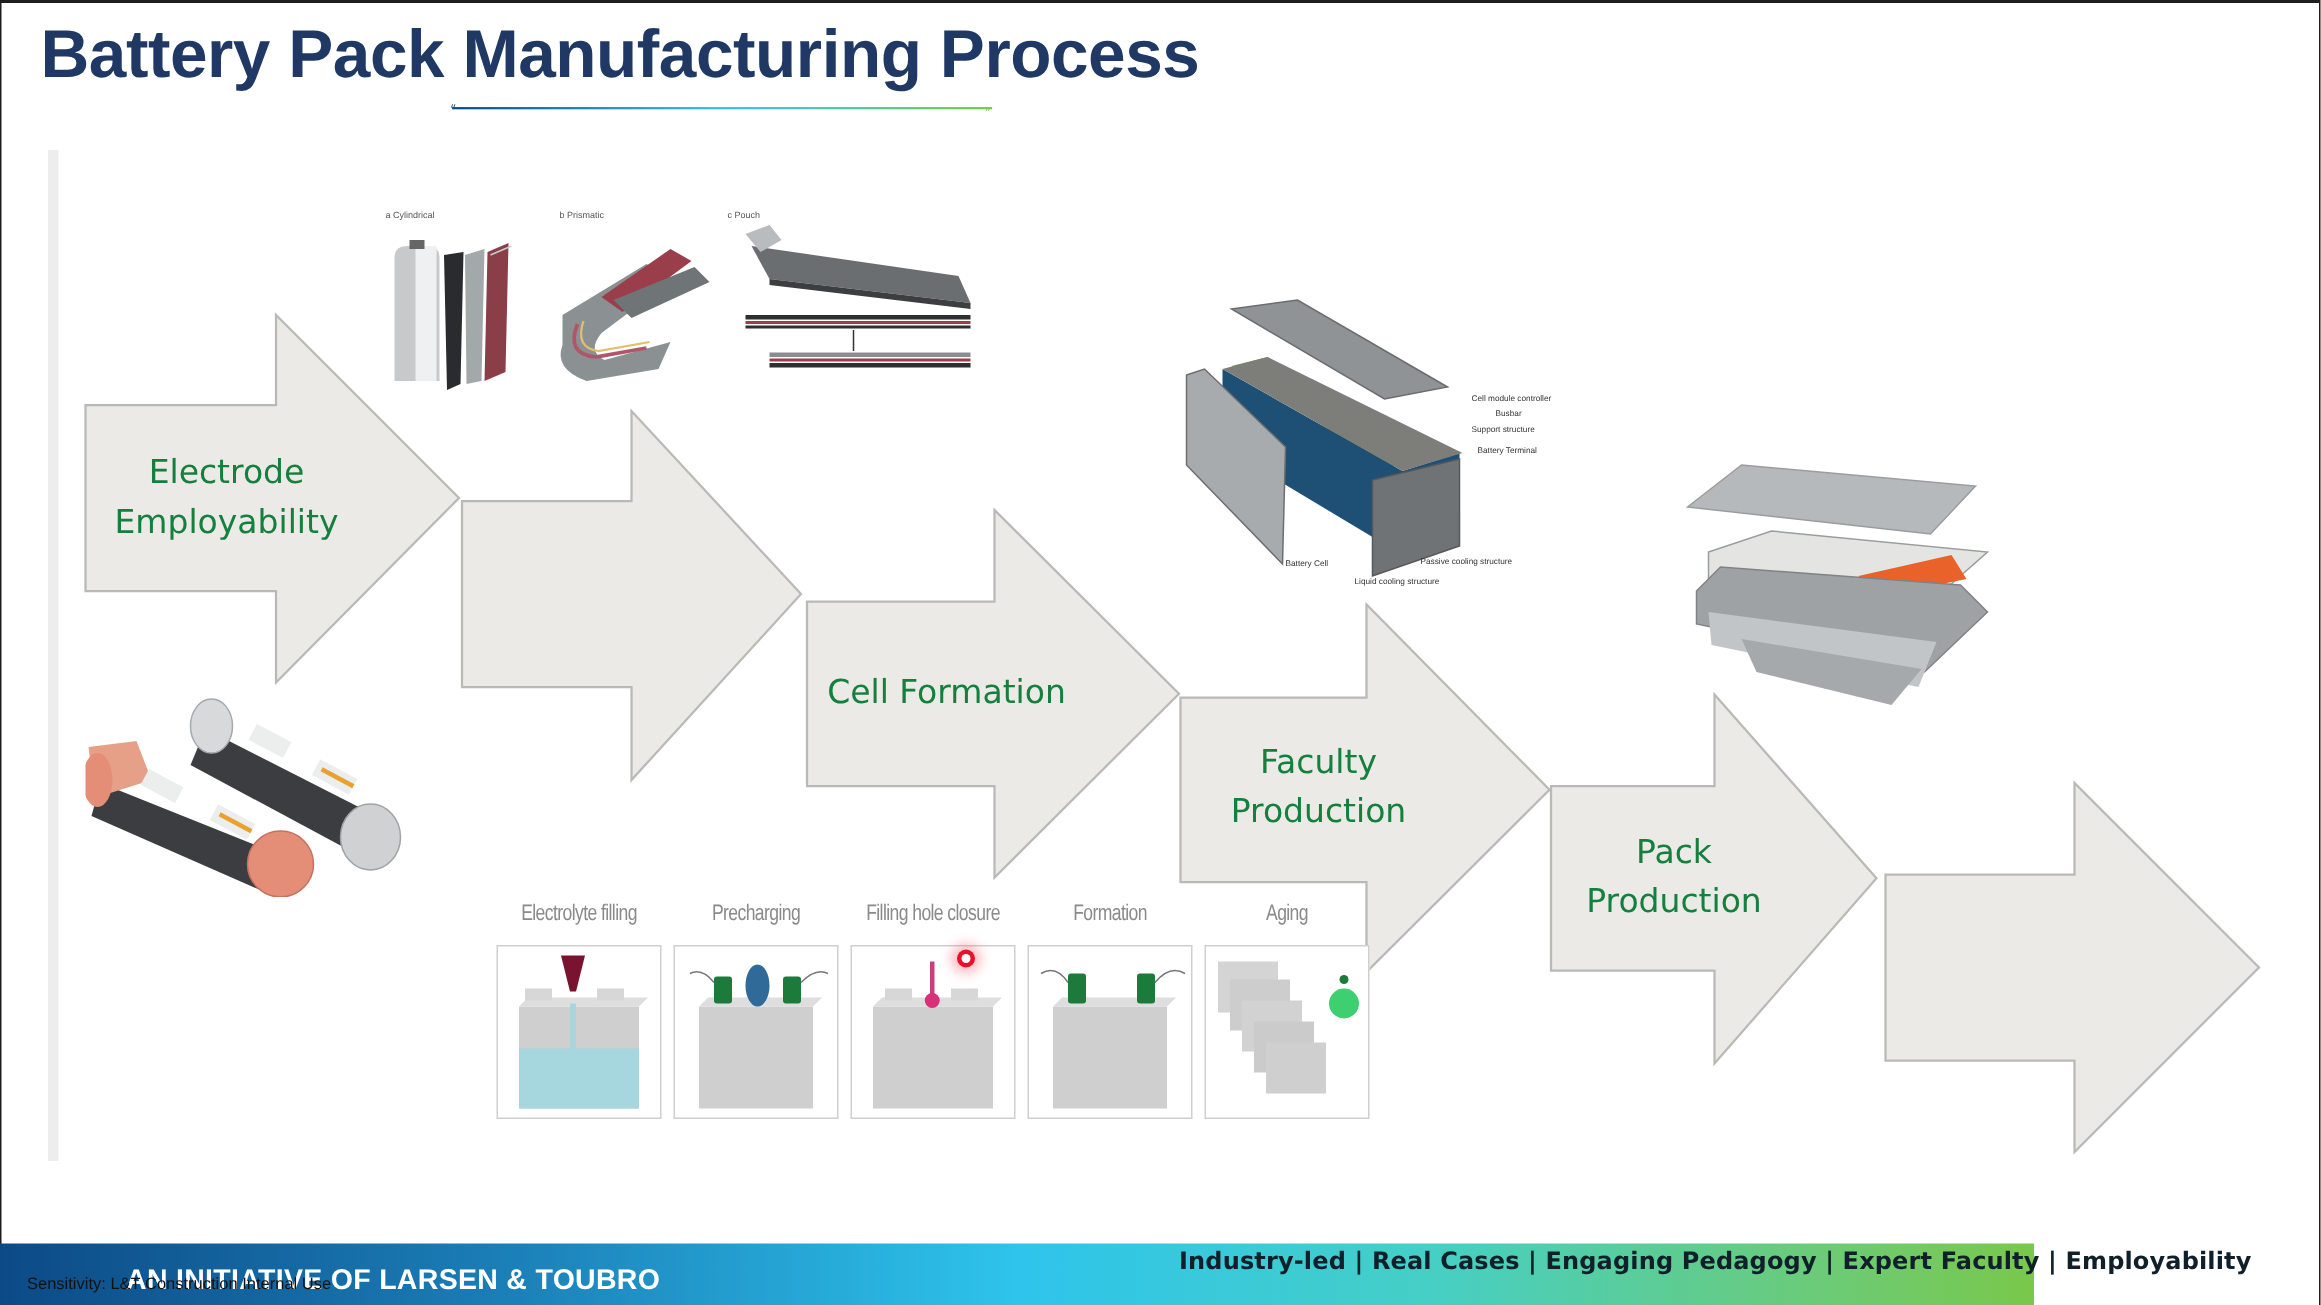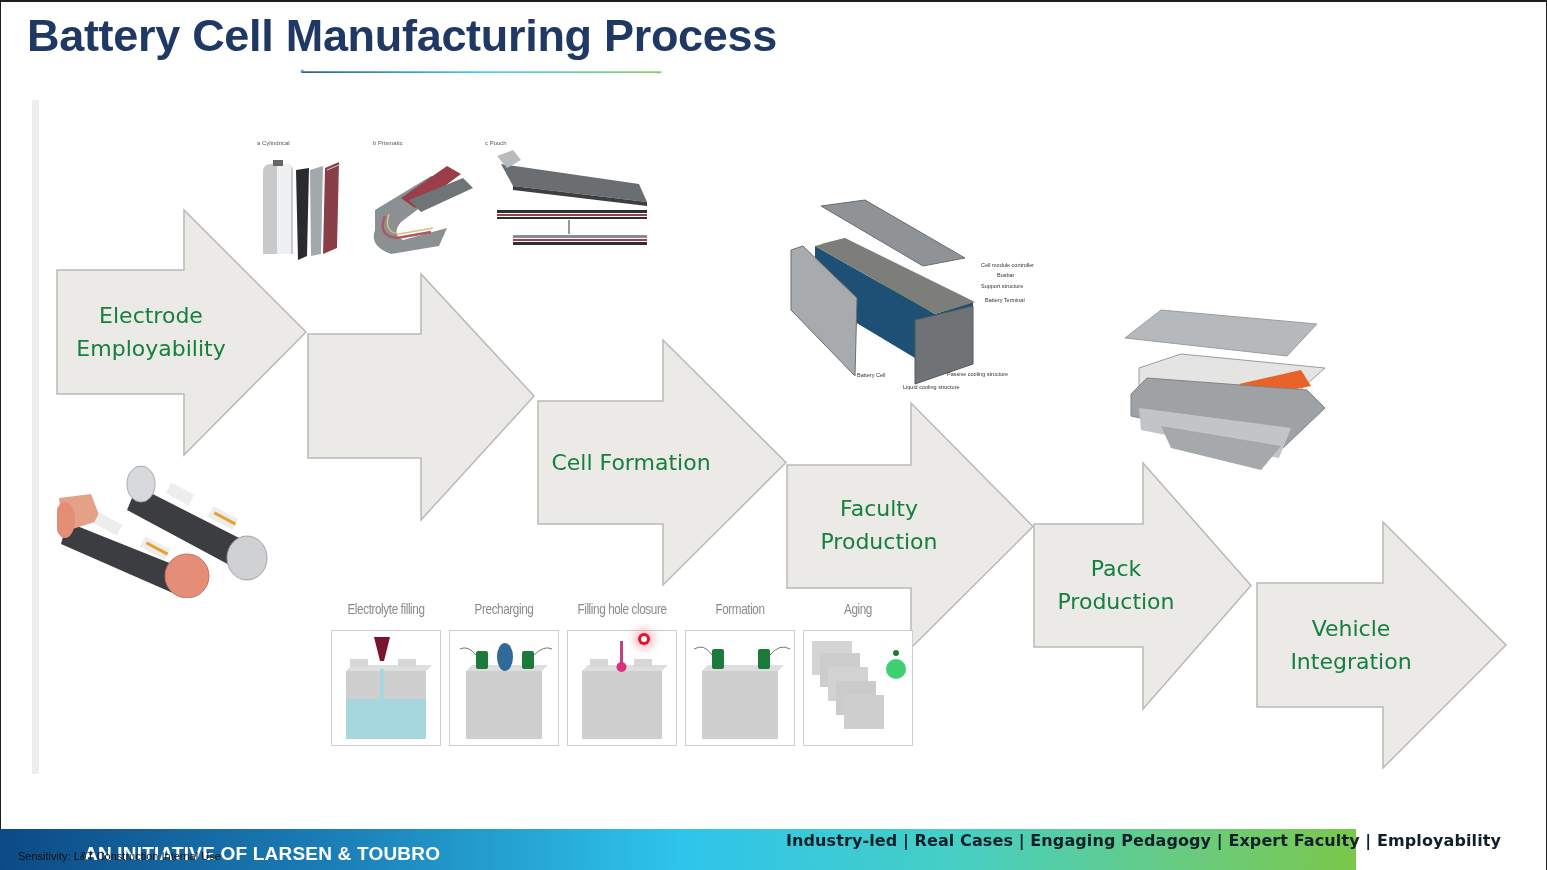--- a/index.html
+++ b/index.html
@@ -20,21 +20,21 @@
   .footer-sens{position:absolute;left:18px;top:21px;font-family:"Liberation Sans",sans-serif;font-size:11px;color:#111;white-space:nowrap;}
   .footer-right{position:absolute;left:786px;top:2px;font-family:"DejaVu Sans",sans-serif;font-weight:bold;font-size:16px;color:#10202a;white-space:nowrap;letter-spacing:0.1px;}
   .cursor-dot{position:absolute;left:637px;top:631px;width:12px;height:12px;border-radius:50%;background:#e8102a;box-shadow:0 0 8px 4px rgba(240,60,80,0.35);}
   .cursor-dot::after{content:"";position:absolute;left:3px;top:3px;width:6px;height:6px;border-radius:50%;background:#fff;}
 </style>
 </head>
 <body>
 
 <div class="slide">
 
-  <div class="title">Battery Cell Manufacturing Process</div>
+  <div class="title">Battery Pack Manufacturing Process</div>
 
   <svg class="title-bar" width="966" height="16" style="left:0;top:66px;" viewBox="0 0 966 16">
     <defs>
       <linearGradient id="tg" x1="0" x2="1" y1="0" y2="0">
         <stop offset="0" stop-color="#0c4a86"></stop>
         <stop offset="0.5" stop-color="#2ec4ec"></stop>
         <stop offset="1" stop-color="#7ac84b"></stop>
       </linearGradient>
     </defs>
     <rect x="4" y="9" width="960" height="4" fill="url(#tg)"></rect>
@@ -61,24 +61,20 @@
   <div class="arrow-label" style="left:630px;top:460px;">
     <div>Cell Formation</div>
   </div>
   <div class="arrow-label" style="left:878px;top:523px;">
     <div>Faculty</div>
     <div>Production</div>
   </div>
   <div class="arrow-label" style="left:1115px;top:583px;">
     <div>Pack</div>
     <div>Production</div>
-  </div>
-  <div class="arrow-label" style="left:1350px;top:643px;">
-    <div>Vehicle</div>
-    <div>Integration</div>
   </div>
 
   <svg style="position:absolute;left:250px;top:134px;" width="400" height="126" viewBox="0 0 400 126">
     <g font-family="Liberation Sans, sans-serif" font-size="6" fill="#555">
       <text x="6" y="9">a Cylindrical</text>
       <text x="122" y="9">b Prismatic</text>
       <text x="234" y="9">c Pouch</text>
     </g>
 
     <g>

